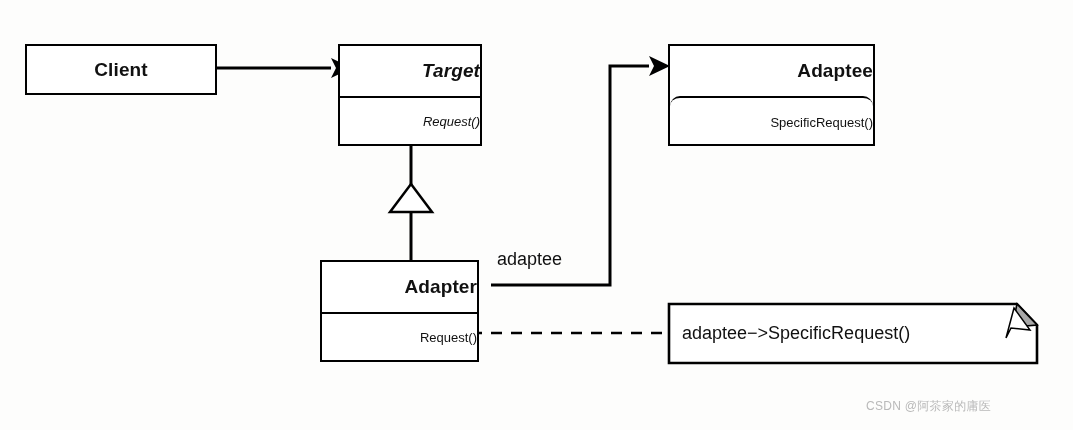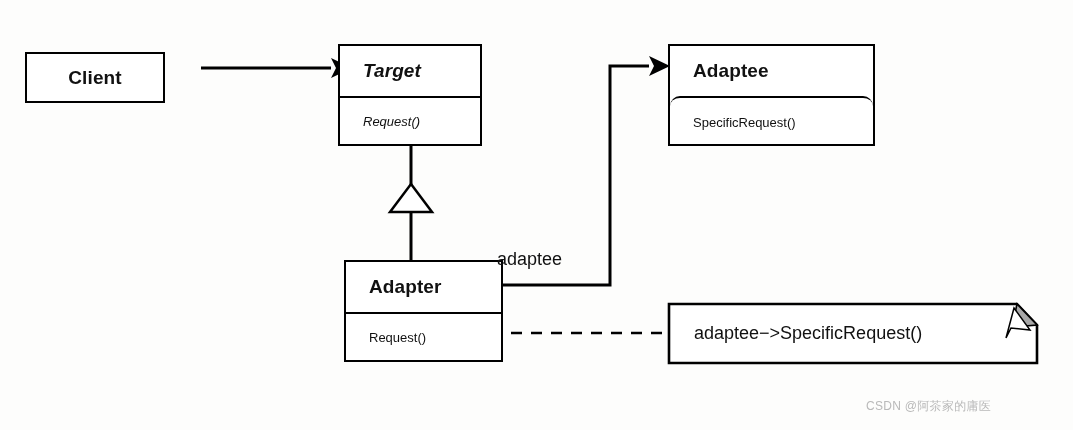--- a/index.html
+++ b/index.html
@@ -57,29 +57,29 @@
     font-weight: normal;
     color: #111111;
   }
   .cls-op.abstract {
     font-style: italic;
   }
   .center-text {
     justify-content: center;
   }
   .left-text {
-    justify-content: flex-start;
+    justify-content: flex-end;
     padding-left: 23px;
   }
 
   
   #box-client {
     left: 25px;
-    top: 52px;
-    width: 140px;
+    top: 44px;
+    width: 192px;
     height: 51px;
   }
   #box-client .cls-section { height: 100%; width: 100%; }
 
   
   #box-target {
     left: 338px;
     top: 44px;
     width: 144px;
     height: 102px;
@@ -92,36 +92,35 @@
     left: 668px;
     top: 44px;
     width: 207px;
     height: 102px;
   }
   #box-adaptee .sec-name { height: 50px; width: 100%; }
   #box-adaptee .sec-ops  { height: 51px; width: 100%; border-radius: 10px; }
 
   
   #box-adapter {
-    left: 344px;
+    left: 320px;
     top: 260px;
     width: 159px;
     height: 102px;
   }
   #box-adapter .sec-name { height: 50px; width: 100%; }
   #box-adapter .sec-ops  { height: 49px; width: 100%; }
 
   
   #note-box {
     position: absolute;
     left: 668px;
     top: 303px;
     width: 294px;
     height: 61px;
-    margin-left: 12px;
   }
   .note-label {
     position: absolute;
     left: 14px;
     top: 0;
     height: 61px;
     display: flex;
     align-items: center;
     font-size: 18px;
     color: #111111;

